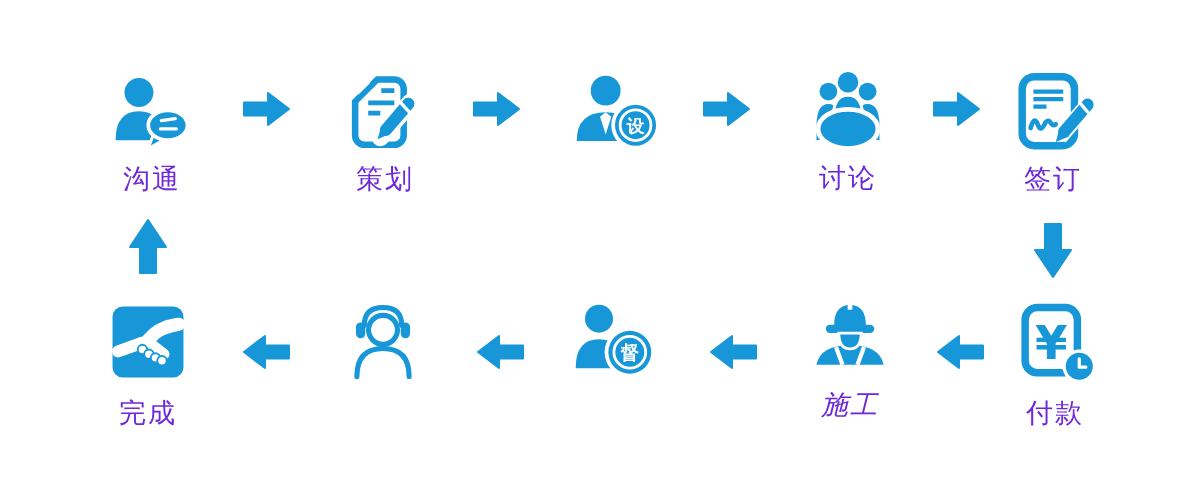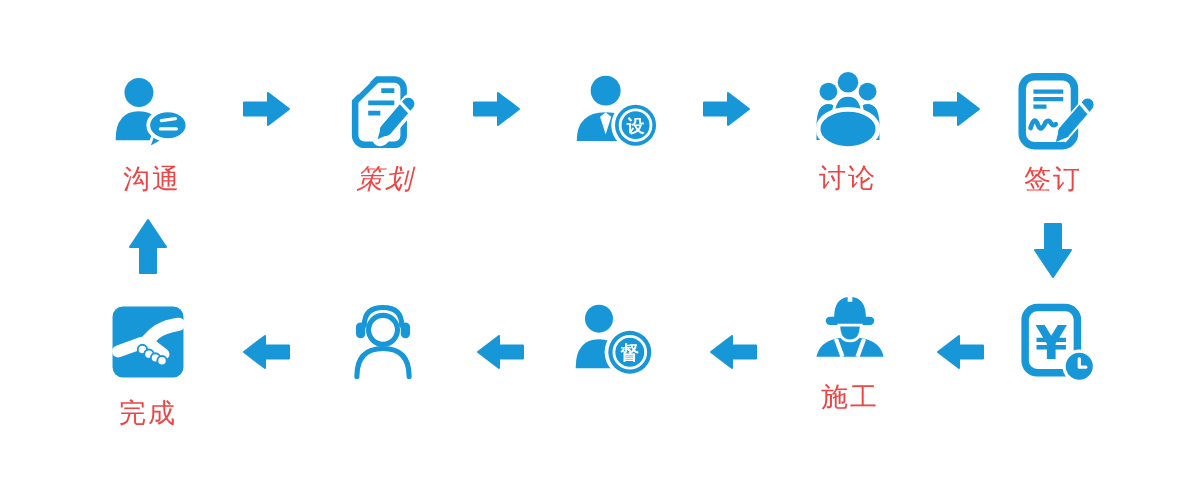--- a/index.html
+++ b/index.html
@@ -4,21 +4,21 @@
 <title>Process Flow</title>
 <style>
   :root{ --b:#1797d8; }
   html,body{margin:0;padding:0;background:#fff;}
   .canvas{
     position:relative;width:1200px;height:500px;background:#fff;overflow:hidden;
     font-family:"DejaVu Sans","Liberation Sans",sans-serif;
   }
   .step{position:absolute;width:120px;text-align:center;}
   .step .ic{display:block;margin:0 auto;width:84px;height:84px;}
-  .lbl{margin-top:8px;font-size:27px;color:#ef4444;letter-spacing:2px;line-height:1.1;white-space:nowrap;}
+  .lbl{margin-top:8px;font-size:27px;color:#6d28d9;letter-spacing:2px;line-height:1.1;white-space:nowrap;}
   .row-bottom .lbl{margin-top:14px;}
   .arrow{position:absolute;}
   
   .b{fill:var(--b);}
   .w{fill:#fff;}
   .bs{stroke:var(--b);fill:none;}
   .ws{stroke:#fff;fill:none;}
   .badge-t{fill:#fff;font-size:19px;font-weight:bold;text-anchor:middle;
            font-family:"DejaVu Sans","Liberation Sans",sans-serif;}
   .badge-t.big{font-size:20px;}
@@ -35,21 +35,21 @@
     <svg class="ic" viewBox="0 0 90 90">
       <circle class="b" cx="31" cy="22" r="15.5"></circle>
       <path class="b" d="M6,73 Q6,42 31,42 Q56,42 56,73 Z"></path>
       <path class="b" d="M46,68 L41,82 L59,72 Z" stroke="#fff" stroke-width="3"></path>
       <ellipse class="b" cx="62" cy="57" rx="21" ry="16" stroke="#fff" stroke-width="4"></ellipse>
       <path class="ws" d="M55,52 L70,50 M54,61 H71" stroke-width="3.5" stroke-linecap="round"></path>
     </svg>
     <div class="lbl">沟通</div>
   </div>
 
-  <div class="step row-top" style="left:325px;top:72px;font-style:italic;">
+  <div class="step row-top" style="left:325px;top:72px;">
     <svg class="ic" viewBox="0 0 90 90">
       <rect class="bs" x="13" y="8" width="52" height="70" rx="10" stroke-width="7"></rect>
       <polygon class="w" points="4,36 4,0 40,0"></polygon>
       <path class="bs" d="M14,31 L36,9" stroke-width="6" stroke-linecap="round"></path>
       <path class="bs" d="M41,20 H55 M27,33 H55 M27,44 H40" stroke-width="5"></path>
       <path class="ws" d="M40,70 L73,32" stroke-width="19" stroke-linecap="round"></path>
       <path class="bs" d="M46,62 L70,34" stroke-width="13" stroke-linecap="round"></path>
       <polygon class="b" points="37,72 51,66 41,58"></polygon>
       <path class="ws" d="M61,32 L72,44" stroke-width="3.5"></path>
     </svg>
@@ -125,40 +125,41 @@
     <svg class="ic" viewBox="0 0 90 90">
       <circle class="b" cx="30" cy="20" r="15"></circle>
       <path class="b" d="M5,73 Q5,42 30,42 Q55,42 55,73 Z"></path>
       <circle class="w" cx="63" cy="56" r="27"></circle>
       <circle class="b" cx="63" cy="56" r="23"></circle>
       <circle class="ws" cx="63" cy="56" r="17" stroke-width="3"></circle>
       <text class="badge-t big" x="63" y="63">督</text>
     </svg>
   </div>
 
-  <div class="step row-bottom" style="left:790px;top:284px;">
+  <div class="step row-bottom" style="left:790px;top:292px;font-style:italic;">
     <svg class="ic" viewBox="0 0 90 90">
       <path class="b" d="M28,36 Q28,14 45,14 Q62,14 62,36 Z"></path>
       <rect class="w" x="42.5" y="11" width="5" height="8"></rect>
       <rect class="b" x="19" y="35" width="52" height="9" rx="4.5"></rect>
       <path class="b" d="M9,78 Q13,57 45,57 Q77,57 81,78 Z"></path>
       <path class="b" d="M33,44 H57 Q57,61 45,61 Q33,61 33,44 Z" stroke="#fff" stroke-width="3"></path>
       <path class="ws" d="M30,59 L37,78 M60,59 L53,78" stroke-width="4.5"></path>
     </svg>
     <div class="lbl">施工</div>
   </div>
 
   <div class="step row-bottom" style="left:995px;top:300px;">
     <svg class="ic" viewBox="0 0 90 90">
       <rect class="bs" x="13" y="8" width="56" height="70" rx="13" stroke-width="8"></rect>
       <text class="yen-t" x="41" y="63">¥</text>
       <circle class="w" cx="71" cy="71" r="18"></circle>
       <circle class="b" cx="71" cy="71" r="14.5"></circle>
       <path class="ws" d="M71,63 V72 H78" stroke-width="3.5" stroke-linecap="round" stroke-linejoin="round"></path>
     </svg>
+    <div class="lbl">付款</div>
   </div>
 
   <svg class="arrow" width="48" height="36" viewBox="0 0 48 36" style="left:243px;top:91px;">
     <polygon points="1,11.5 25,11.5 25,2 46,18 25,34 25,24.5 1,24.5"></polygon>
   </svg>
   <svg class="arrow" width="48" height="36" viewBox="0 0 48 36" style="left:473px;top:91px;">
     <polygon points="1,11.5 25,11.5 25,2 46,18 25,34 25,24.5 1,24.5"></polygon>
   </svg>
   <svg class="arrow" width="48" height="36" viewBox="0 0 48 36" style="left:703px;top:91px;">
     <polygon points="1,11.5 25,11.5 25,2 46,18 25,34 25,24.5 1,24.5"></polygon>

